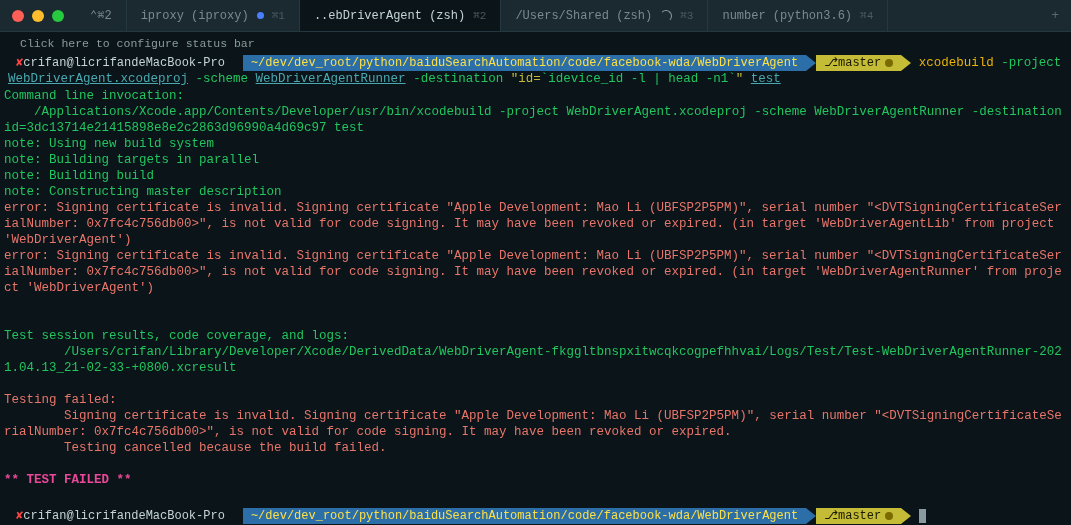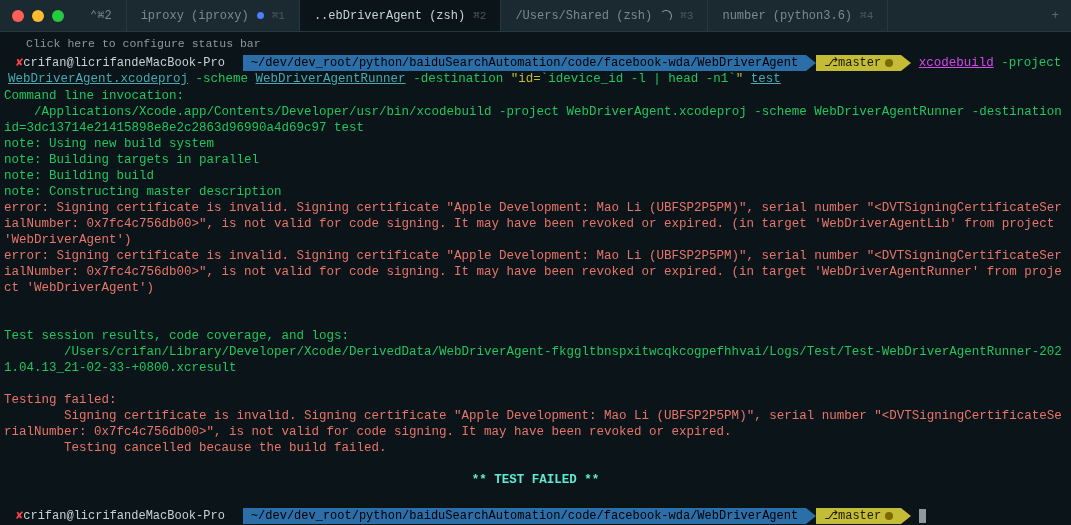--- a/index.html
+++ b/index.html
@@ -55,21 +55,21 @@
       border-top-color: #8a9aa0; border-right-color: #8a9aa0;
       border-radius: 50%;
     }
     .tab-add {
       display: flex; align-items: center; padding: 0 12px;
       color: #5a6a70; margin-left: auto;
     }
     
     .statusbar {
       height: 22px;
-      padding: 0 26px;
+      padding: 0 20px;
       display: flex;
       align-items: center;
       font-size: 11.5px;
       color: #8a9aa0;
     }
     
     .terminal {
       padding: 0 4px;
       line-height: 16px;
     }
@@ -87,35 +87,35 @@
       content: '';
       position: absolute;
       right: -10px; top: 0;
       width: 0; height: 0;
       border-top: 8px solid transparent;
       border-bottom: 8px solid transparent;
       border-left: 10px solid;
     }
     .seg-host { background: #0a1419; color: #c5d4d6; }
     .seg-host::after { border-left-color: #0a1419; }
-    .seg-path { background: #2b6ea8; color: #000000; }
+    .seg-path { background: #2b6ea8; color: #fde047; }
     .seg-path::after { border-left-color: #2b6ea8; }
     .seg-branch { background: #c4bb36; color: #1a1a00; }
     .seg-branch::after { border-left-color: #c4bb36; }
     
     .prompt-x { color: #ff4444; font-weight: bold; }
     .branch-dot { display: inline-block; width: 8px; height: 8px; border-radius: 50%; background: #7a6a00; margin-left: 4px; vertical-align: middle; }
     
-    .cmd-teal { color: #d946ef; text-decoration: underline; }
+    .cmd-teal { color: #eab308; }
     .cmd-under { color: #4aa8b0; text-decoration: underline; }
     .cmd-yellow { color: #c4bb36; }
     
     .out { color: #22c55e; }
     .err { color: #e8756a; }
-    .red-bold { color: #5eead4; font-weight: bold; text-align: center; }
+    .red-bold { color: #ec4899; font-weight: bold; }
     
     .line { white-space: pre-wrap; word-break: break-all; }
     
     .cursor {
       display: inline-block;
       width: 7px; height: 14px;
       background: #8a9aa0;
       vertical-align: middle;
     }
     

